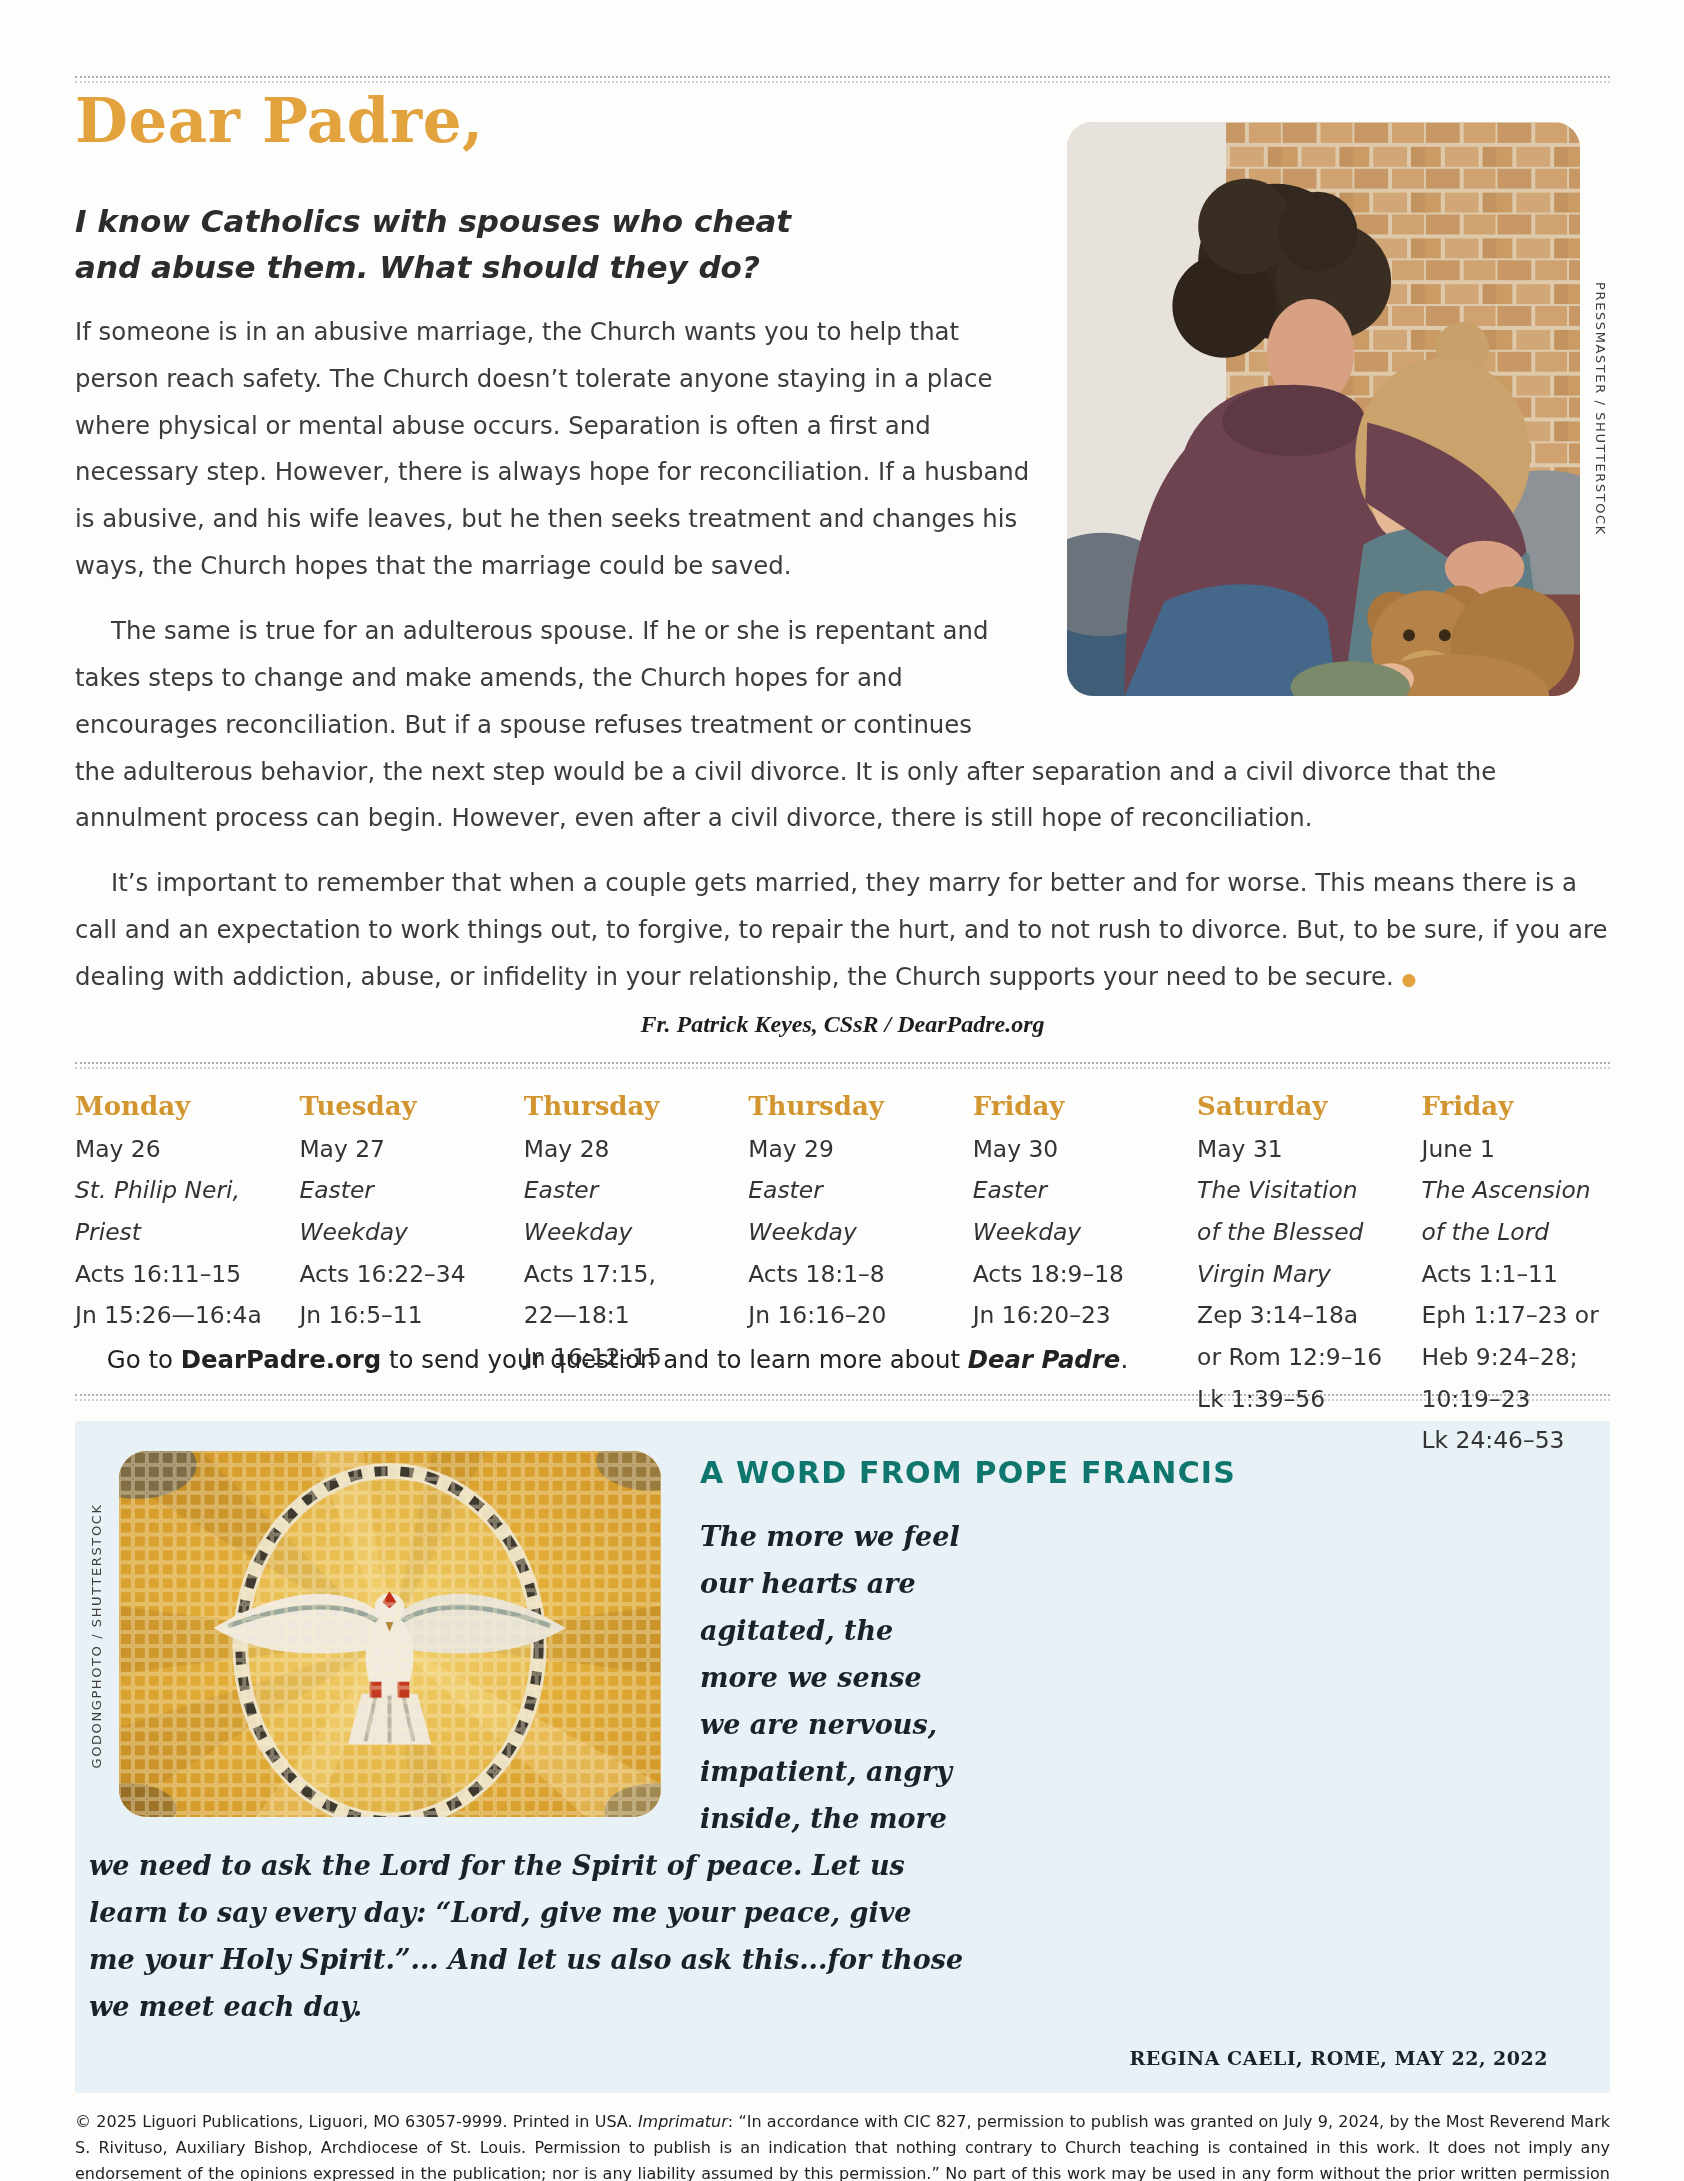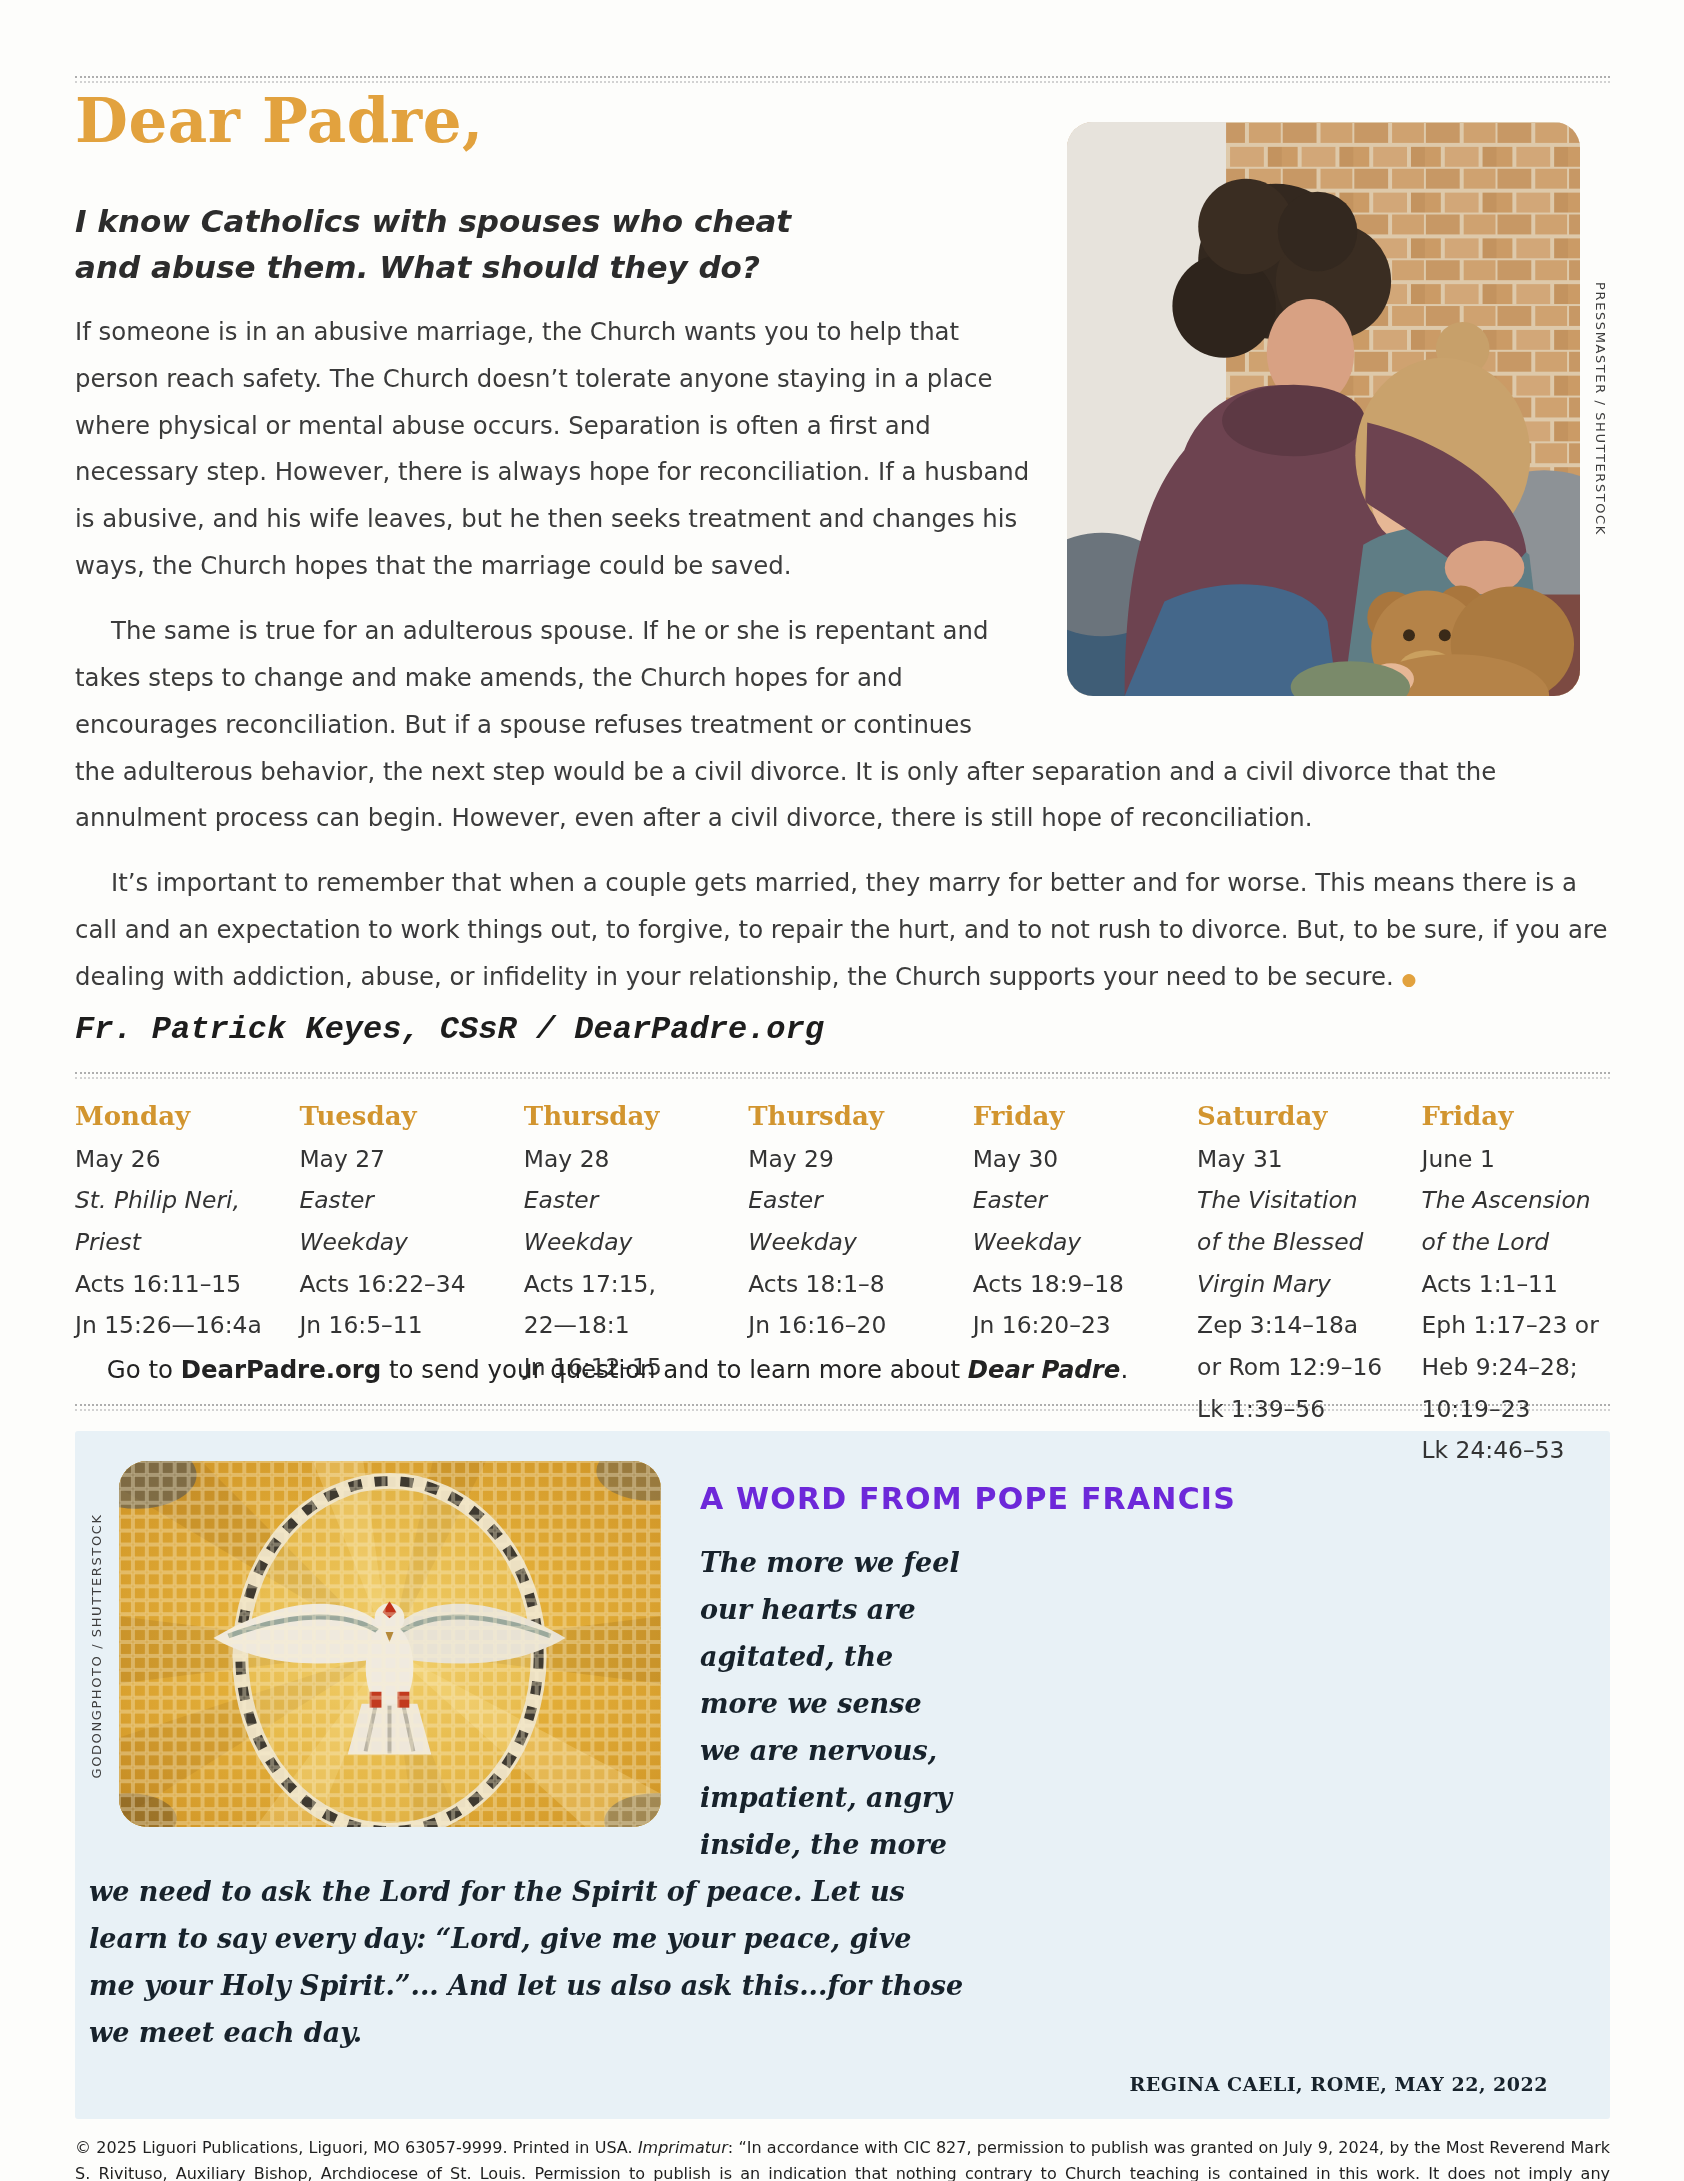--- a/index.html
+++ b/index.html
@@ -31,22 +31,22 @@
   .question{
     font-family:"DejaVu Sans","Liberation Sans",sans-serif;font-style:italic;font-weight:bold;
     font-size:31px;color:#2c2c2c;line-height:1.48;max-width:744px;margin:46px 0 0 0;
   }
   .bodypara{
     font-size:24.4px;line-height:1.92;color:#3b3b3b;margin:18px 0 0 0;white-space:pre-line;
   }
   .bodypara.indent{text-indent:36px;}
   .end-mark{color:#E2A23E;font-size:17px;font-style:normal;}
   .byline{
-    text-align:left;font-family:Liberation Mono, monospace;
-    font-weight:bold;font-style:italic;font-size:32px;color:#1d1d1d;margin-top:10px;
+    text-align:center;font-family:Liberation Serif, serif;
+    font-weight:bold;font-style:italic;font-size:24px;color:#1d1d1d;margin-top:10px;
   }
   .after-article{clear:both;margin-top:24px;}
 
   
   .calendar{display:flex;gap:36px;margin-top:22px;}
   .day{flex:1;min-width:0;}
   .day-name{
     font-family:"DejaVu Serif","Liberation Serif",serif;font-weight:bold;
     font-size:26px;color:#D2952F;margin-bottom:8px;
   }
@@ -71,21 +71,21 @@
   }
   .pope-fig{float:left;width:577px;height:370px;margin:6px 34px 6px 0;position:relative;}
   .mosaic{position:absolute;left:30px;top:0;width:542px;height:366px;border-radius:28px;overflow:hidden;background:#E0A832;}
   .mosaic svg{display:block;width:100%;height:100%;}
   .pope-credit{
     position:absolute;left:0px;top:50%;transform:translateY(-50%) rotate(180deg);
     writing-mode:vertical-rl;font-size:13px;letter-spacing:1.6px;color:#3d3d3d;white-space:nowrap;
   }
   .pope-heading{
     font-family:"DejaVu Sans","Liberation Sans",sans-serif;font-weight:bold;
-    font-size:30px;color:#6d28d9;letter-spacing:1.2px;margin:26px 0 0 0;
+    font-size:30px;color:#0f766e;letter-spacing:1.2px;margin:10px 0 0 0;
   }
   .pope-quote{
     font-family:"DejaVu Serif","Liberation Serif",serif;font-weight:bold;font-style:italic;
     font-size:27px;line-height:1.74;color:#17222b;max-width:876px;margin:24px 0 0 0;
   }
   .pope-attr{
     font-family:"DejaVu Serif","Liberation Serif",serif;font-weight:bold;
     font-size:19px;color:#17222b;text-align:right;letter-spacing:0.5px;margin-top:16px;
   }
 

